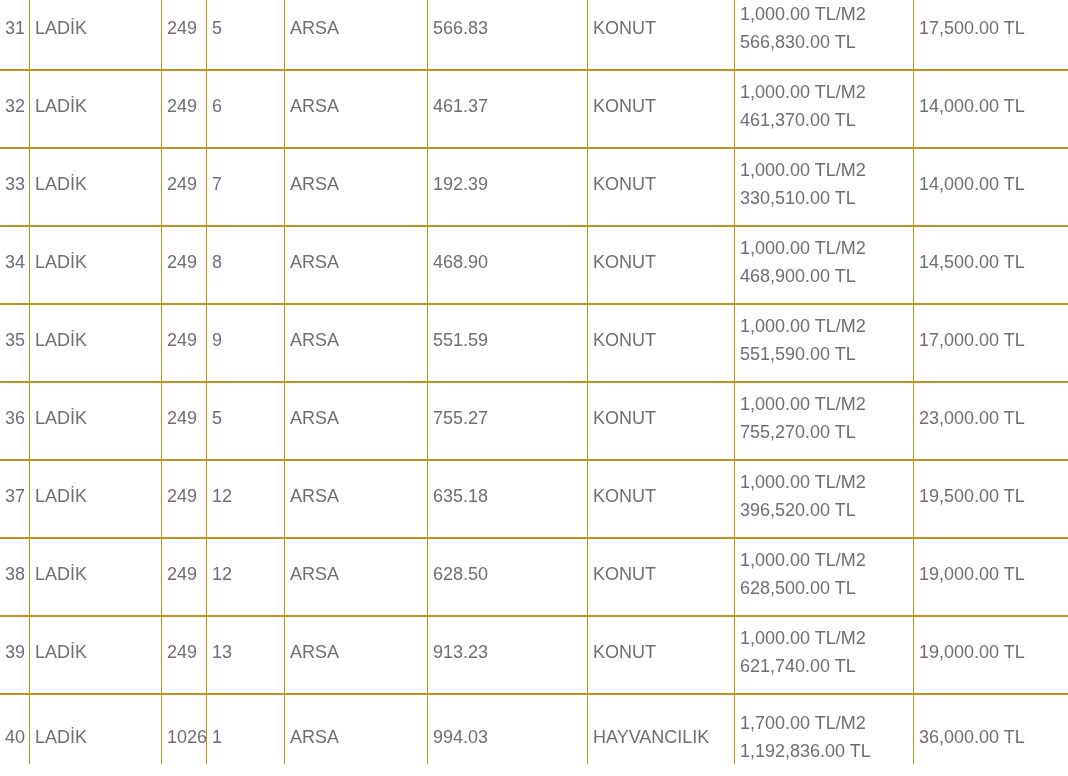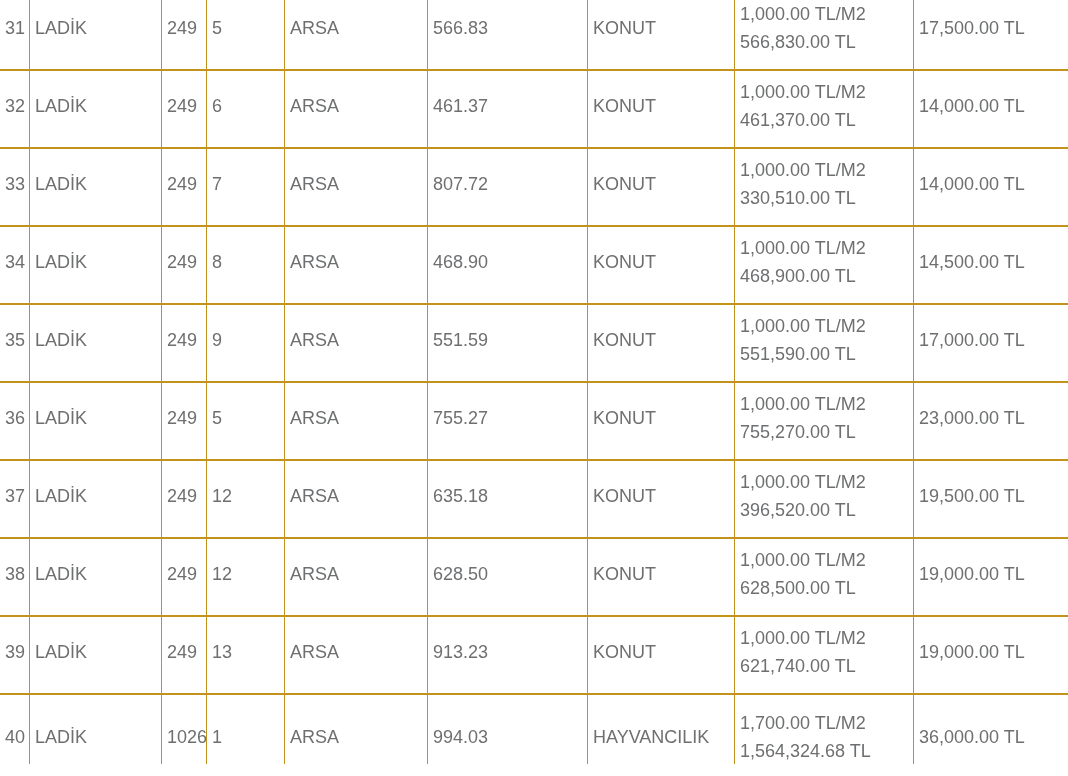--- a/index.html
+++ b/index.html
@@ -97,21 +97,21 @@
     </td>
     <td>14,000.00 TL</td>
   </tr>
 
   <tr>
     <td class="col-no">33</td>
     <td>LADİK</td>
     <td>249</td>
     <td>7</td>
     <td>ARSA</td>
-    <td>807.72</td>
+    <td>192.39</td>
     <td>KONUT</td>
     <td>
       <span class="price-line">1,000.00 TL/M2</span>
       <span class="price-line">330,510.00 TL</span>
     </td>
     <td>14,000.00 TL</td>
   </tr>
 
   <tr>
     <td class="col-no">34</td>
@@ -206,19 +206,19 @@
   <tr>
     <td class="col-no">40</td>
     <td>LADİK</td>
     <td>1026</td>
     <td>1</td>
     <td>ARSA</td>
     <td>994.03</td>
     <td>HAYVANCILIK</td>
     <td>
       <span class="price-line">1,700.00 TL/M2</span>
-      <span class="price-line">1,564,324.68 TL</span>
+      <span class="price-line">1,192,836.00 TL</span>
     </td>
     <td>36,000.00 TL</td>
   </tr>
 </tbody>
   </table>
 </div>
 
 </body></html>

